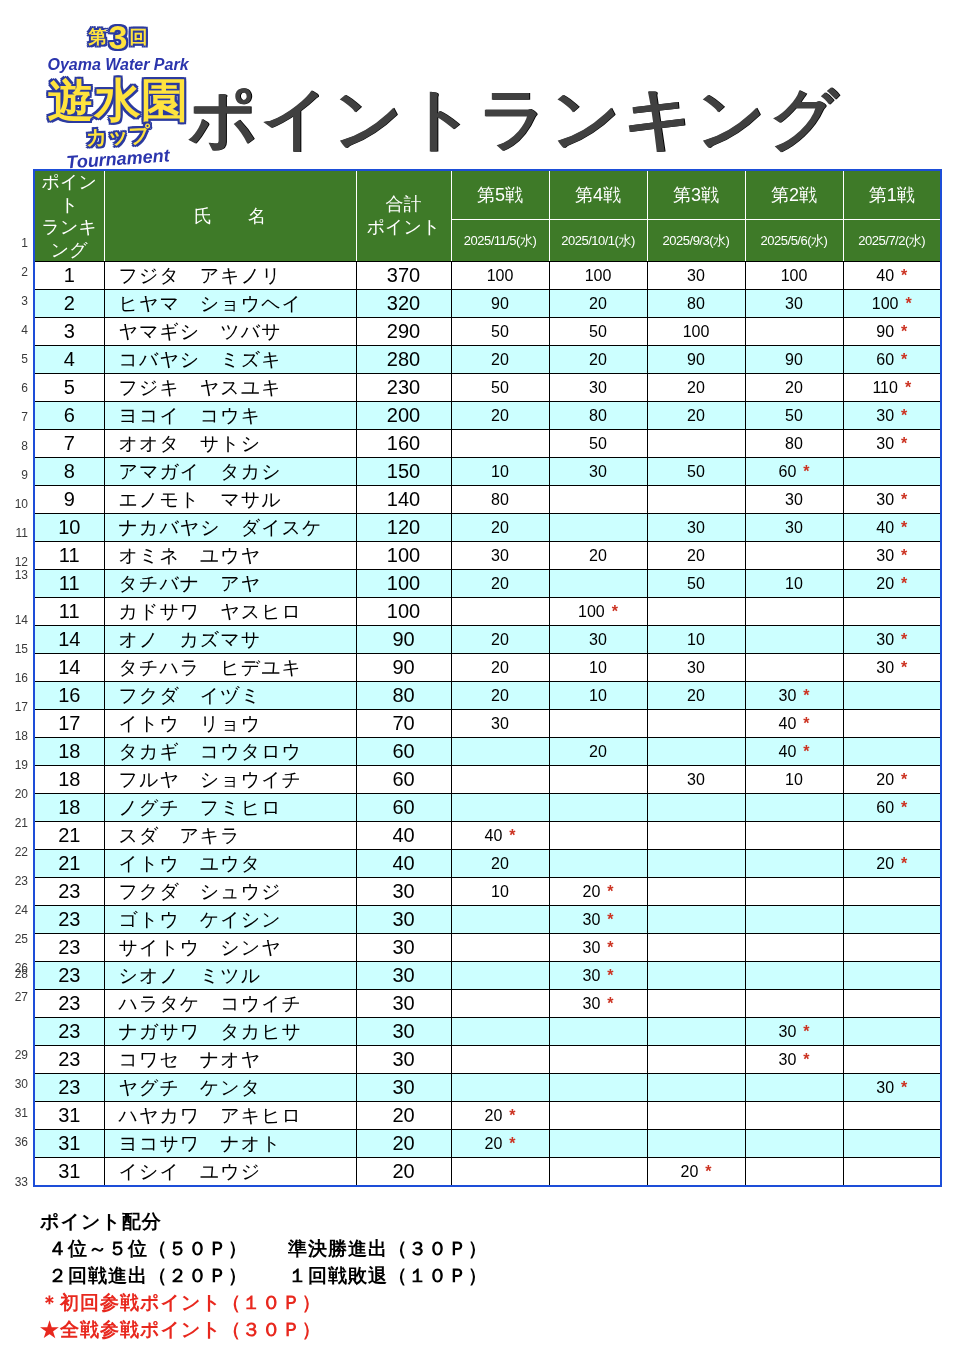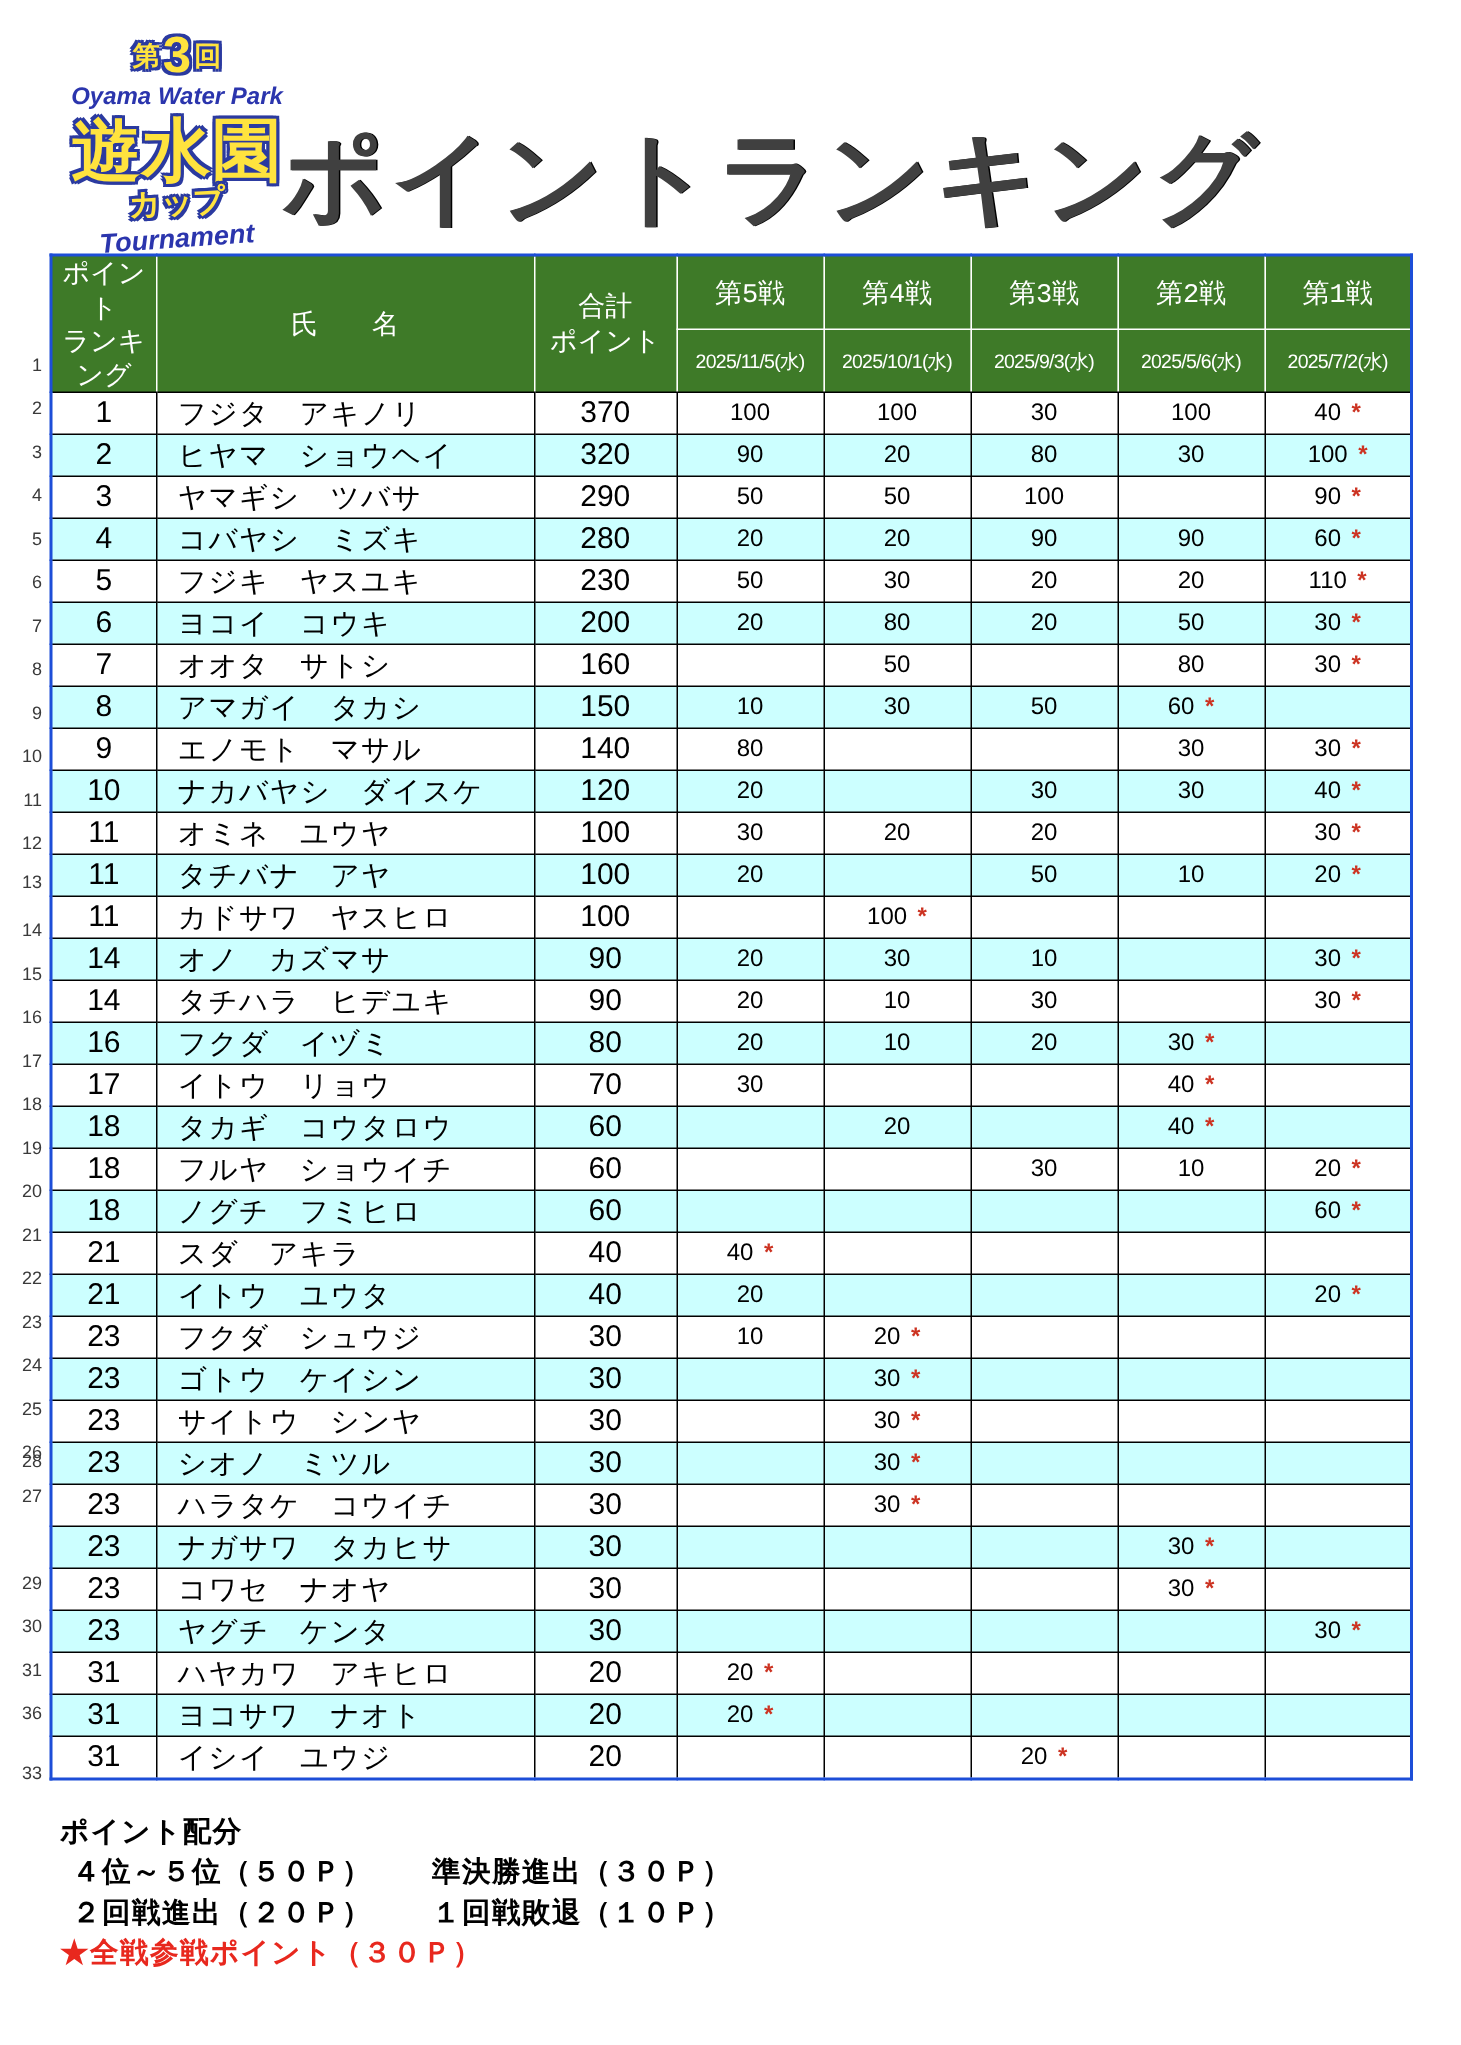--- a/index.html
+++ b/index.html
@@ -50,21 +50,21 @@
   thead th{
     background:#3e7a28;color:#fff;font-weight:normal;
     border:1px solid #fff;padding:0;
   }
   thead tr.hrow1 th{height:31px;font-size:18px;}
   thead tr.hrow2 th{height:26px;font-size:13px;letter-spacing:-0.5px;}
   th.h-rank{font-size:12px;line-height:1.25;}
   th.h-name{font-size:20px;}
   th.h-total{font-size:18px;line-height:1.3;}
   thead th{border-bottom-color:#000;}
-  thead tr.hrow1 th.h-round{border-bottom-color:#fff;font-family:Liberation Mono, monospace;}
+  thead tr.hrow1 th.h-round{border-bottom-color:#fff;}
   tbody td{
     border:1px solid #000;height:27px;padding:0;
     text-align:center;vertical-align:middle;color:#000;
     background:#fff;
   }
   tbody tr:nth-child(even) td{background:#ccffff;}
   td.rank{font-size:20px;}
   td.name{text-align:left;padding-left:14px;font-size:19px;letter-spacing:1px;}
   td.total{font-size:20px;}
   td.round{font-size:16px;}
@@ -100,21 +100,21 @@
       <div class="rownum" style="top: 287px;">3</div>
       <div class="rownum" style="top: 316px;">4</div>
       <div class="rownum" style="top: 345px;">5</div>
       <div class="rownum" style="top: 374px;">6</div>
       <div class="rownum" style="top: 403px;">7</div>
       <div class="rownum" style="top: 432px;">8</div>
       <div class="rownum" style="top: 461px;">9</div>
       <div class="rownum" style="top: 490px;">10</div>
       <div class="rownum" style="top: 519px;">11</div>
       <div class="rownum" style="top: 548px;">12</div>
-      <div class="rownum" style="top: 574px;">13</div>
+      <div class="rownum" style="top: 561px;">13</div>
       <div class="rownum" style="top: 606px;">14</div>
       <div class="rownum" style="top: 635px;">15</div>
       <div class="rownum" style="top: 664px;">16</div>
       <div class="rownum" style="top: 693px;">17</div>
       <div class="rownum" style="top: 722px;">18</div>
       <div class="rownum" style="top: 751px;">19</div>
       <div class="rownum" style="top: 780px;">20</div>
       <div class="rownum" style="top: 809px;">21</div>
       <div class="rownum" style="top: 838px;">22</div>
       <div class="rownum" style="top: 867px;">23</div>
@@ -499,16 +499,17 @@
             <td class="round"></td>
           </tr>
         </tbody>
     </table>
   </div>
 
   <div id="notes">
     <div>ポイント配分</div>
     <div class="indent">４位～５位（５０Ｐ）　　準決勝進出（３０Ｐ）</div>
     <div class="indent">２回戦進出（２０Ｐ）　　１回戦敗退（１０Ｐ）</div>
+    <div class="red">＊初回参戦ポイント（１０Ｐ）</div>
     <div class="red">★全戦参戦ポイント（３０Ｐ）</div>
   </div>
 
 </div>
 
 </body></html>

